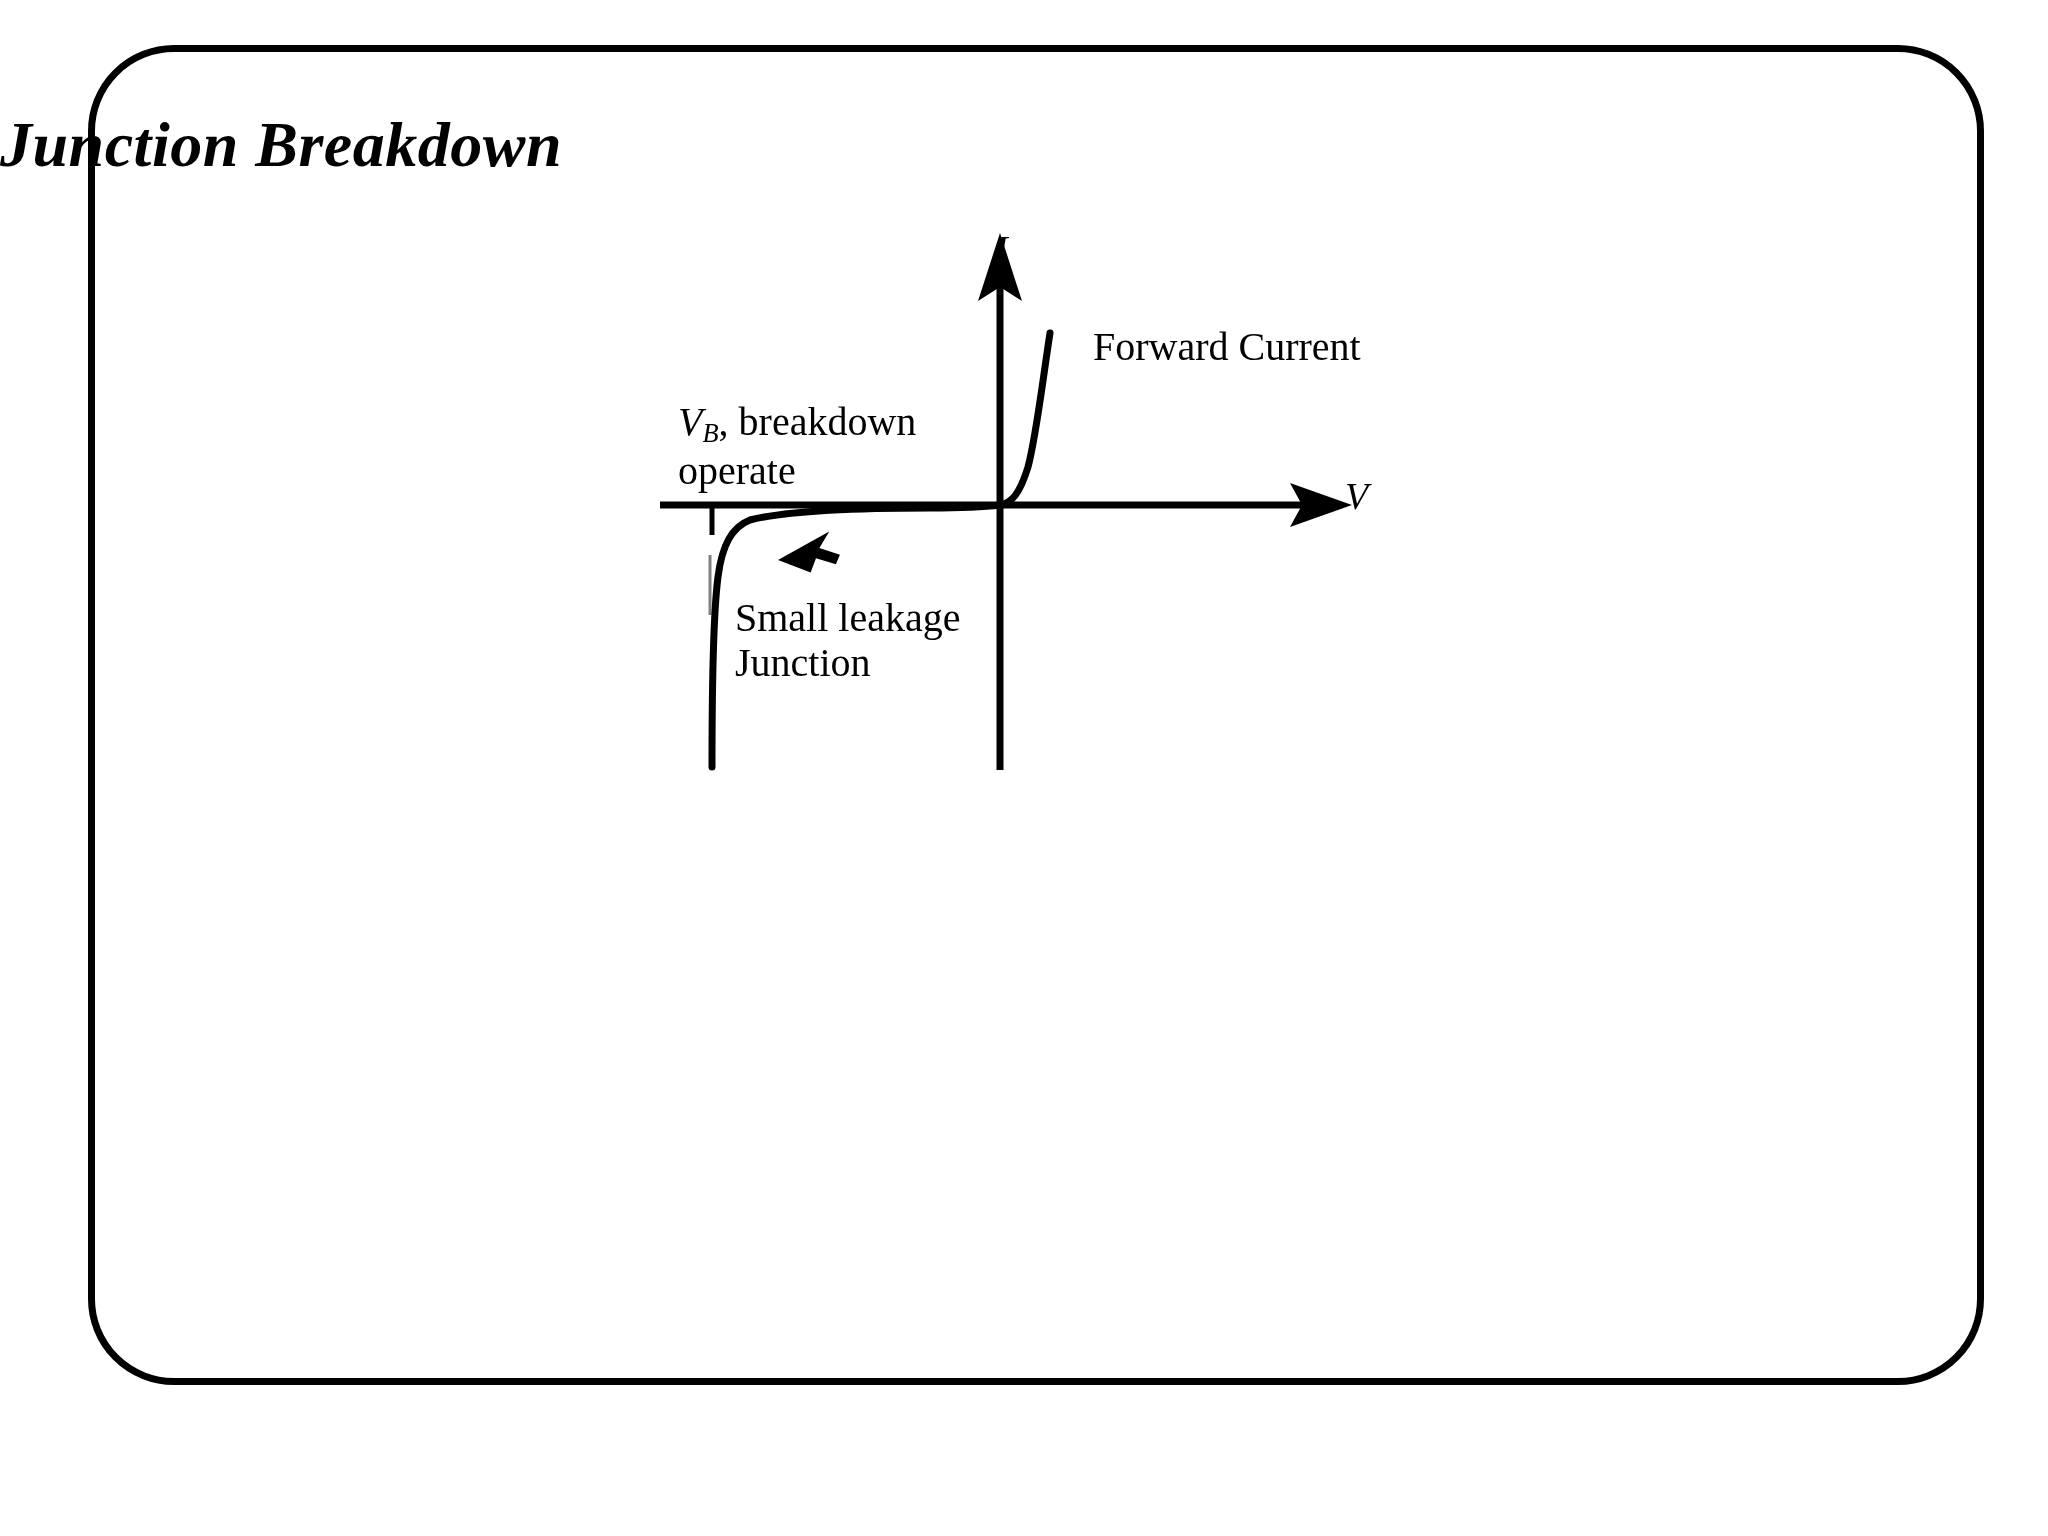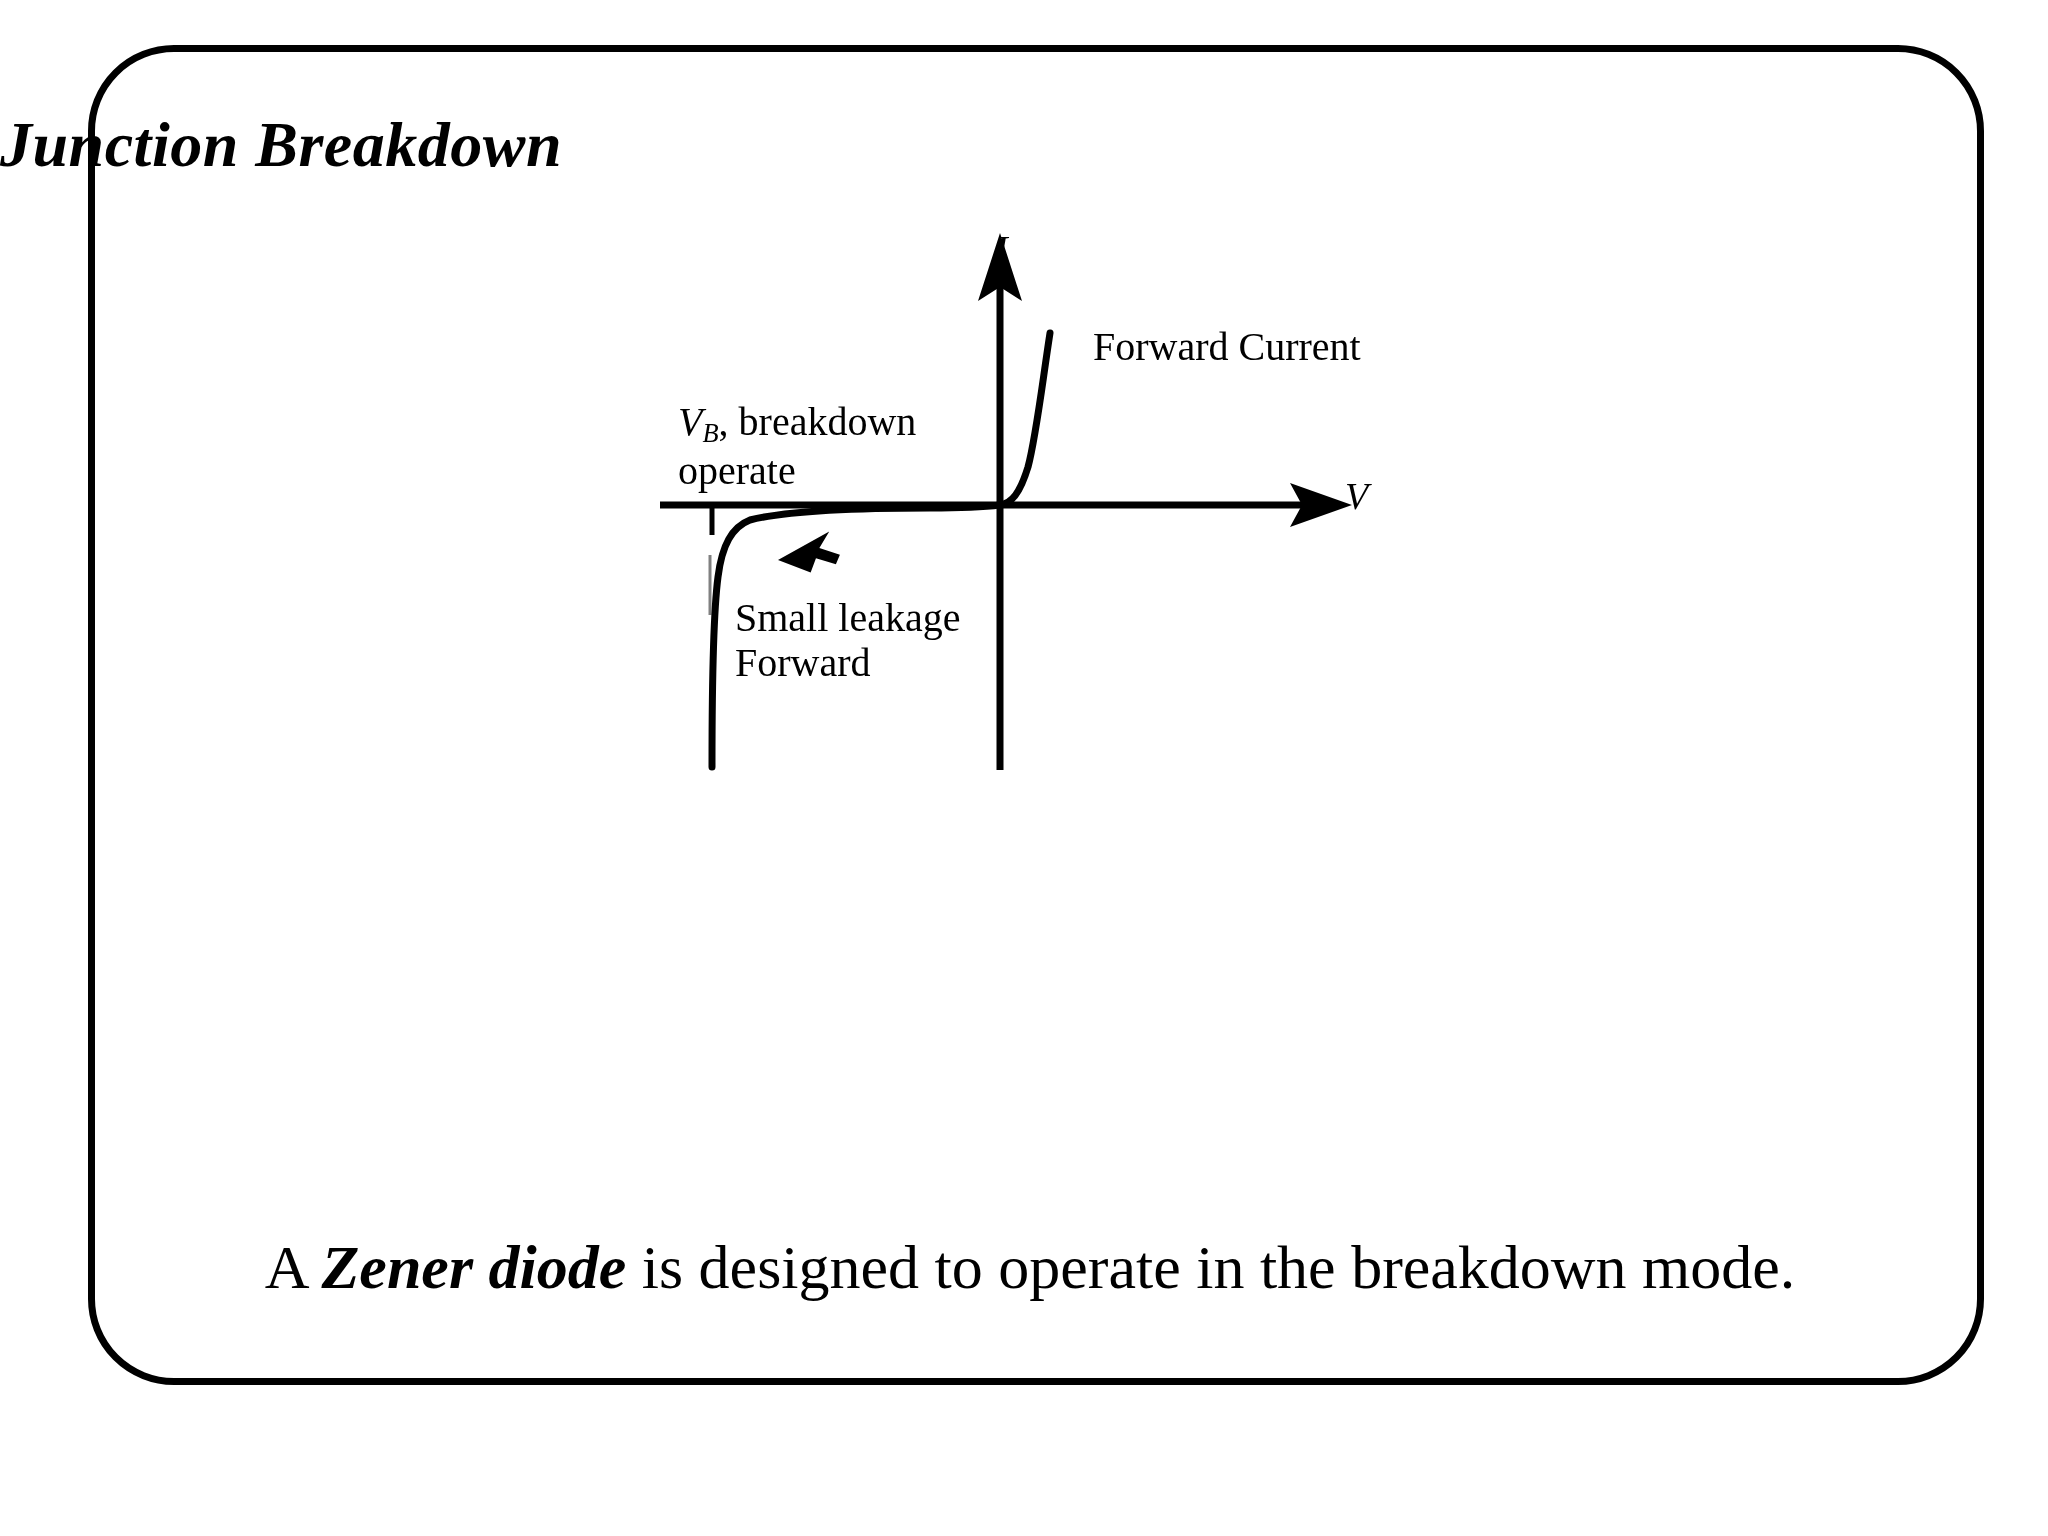--- a/index.html
+++ b/index.html
@@ -154,20 +154,17 @@
 
   <div class="fig-label" id="label-forward-current">Forward Current</div>
 
   <div class="fig-label" id="label-vb">
     <span class="ital">V</span><sub>B</sub><span>, breakdown</span><br>
     <span>operate</span>
   </div>
 
   <div class="fig-label" id="label-leakage">
     <span>Small leakage</span><br>
-    <span>Forward</span>
+    <span>Junction</span>
   </div>
 
-  <div id="slide-caption">
-    <span>A </span><b>Zener diode</b><span> is designed to operate in the breakdown mode.</span>
-  </div>
 
 </div>
 
 </body></html>

